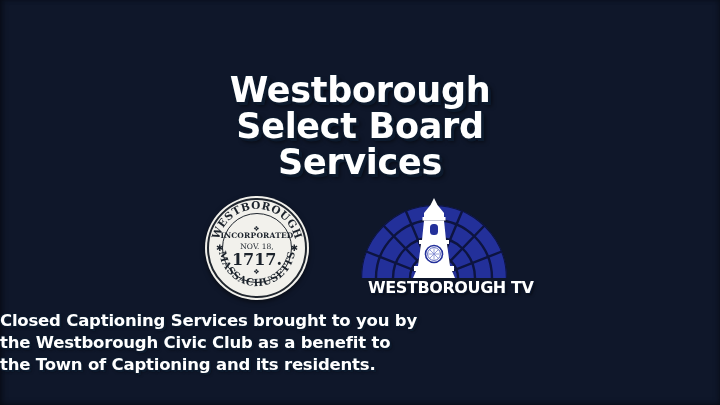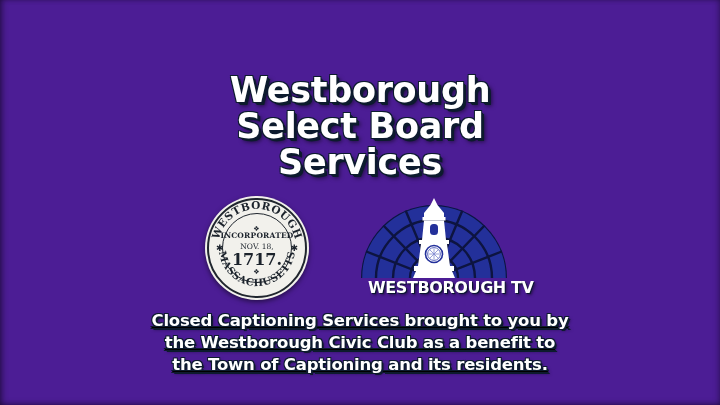--- a/index.html
+++ b/index.html
@@ -10,21 +10,21 @@
   }
   body {
     font-family: "Liberation Sans", sans-serif;
   }
 
   #slide {
     position: relative;
     width: 720px;
     height: 405px;
     overflow: hidden;
-    background: #4c1d95;
+    background: #0f172a;
     box-shadow: inset 4px 0 6px -2px rgba(0,0,0,0.45),
                 inset -3px 0 6px -2px rgba(0,0,0,0.30),
                 inset 0 -3px 6px -2px rgba(0,0,0,0.25);
   }
 
   
   .title-block {
     position: absolute;
     top: 72px;
     left: 0;
@@ -163,22 +163,21 @@
     white-space: nowrap;
     text-shadow: 1px 1px 0 #0a1730, 2px 2px 3px rgba(0,0,0,0.5);
   }
 
   
   .caption-block {
     position: absolute;
     top: 310px;
     left: 0;
     width: 720px;
-    text-align: center;
-    text-decoration: underline;
+    text-align: left;
   }
   .caption-line {
     font-family: "DejaVu Sans", sans-serif;
     font-weight: bold;
     font-size: 16.5px;
     line-height: 22px;
     letter-spacing: -0.2px;
     color: #ffffff;
     white-space: nowrap;
     text-shadow:

